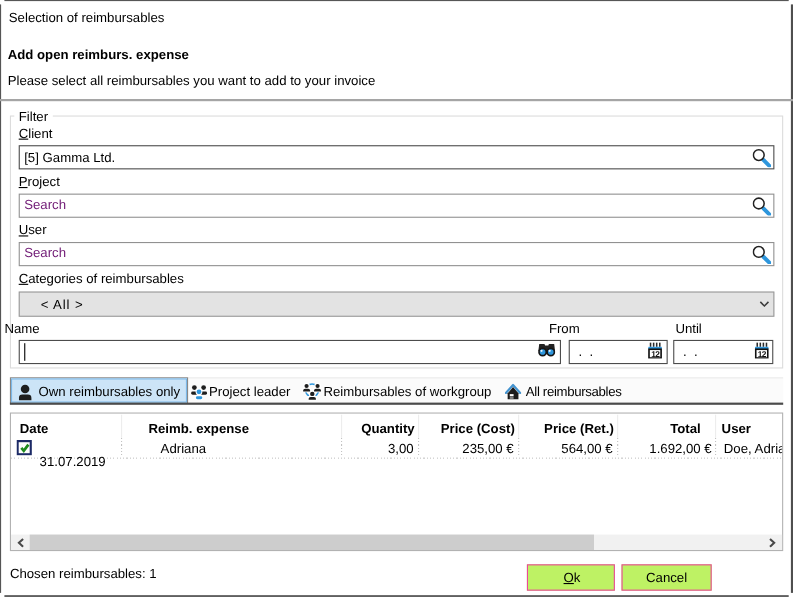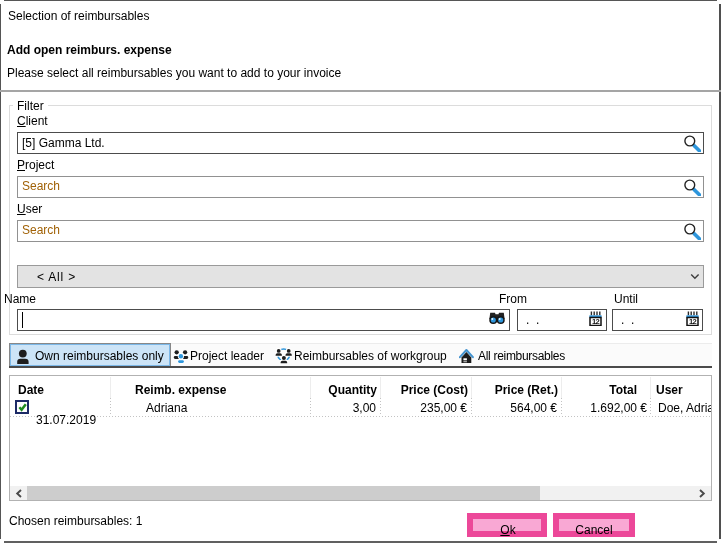--- a/index.html
+++ b/index.html
@@ -3,25 +3,25 @@
 <meta charset="utf-8">
 <style>
 * { margin:0; padding:0; box-sizing:border-box; }
 html,body { width:721px; height:543px; background:#fff; overflow:hidden;
   font-family:"Liberation Sans", sans-serif; }
 .abs { position:absolute; }
 .t12 { font-size:12px; line-height:12px; color:#000; white-space:nowrap; }
 .lbl u, .btn u { text-decoration:underline; }
 .inp { position:absolute; background:#fff; border:1px solid #4c4c4c; }
 .inpl { position:absolute; background:#fff; border:1px solid #919191; }
-.ph { color:#a16207; }
+.ph { color:#701a75; }
 .hdr { font-weight:bold; }
 .sepv { position:absolute; width:1px; background:#ededed; }
 .sepd { position:absolute; width:1px; background:repeating-linear-gradient(180deg,#c3c3c3 0,#c3c3c3 1px,transparent 1px,transparent 3px); }
-.btn { background:#f9a8d4; border:6px solid #ec4899; text-align:center; line-height:22px; }
+.btn { background:#bef264; border:1px solid #ec4899; text-align:center; line-height:22px;margin-left:12px; }
 </style>
 </head>
 <body>
 <div class="abs" style="left:0;top:0;width:591px;height:543px;">
 
   <div class="abs" style="left:4px;top:0;width:713px;height:1px;background:#565656;"></div>
   <div class="abs" style="left:0;top:4px;width:1px;height:535px;background:#555;"></div>
   <div class="abs" style="left:719px;top:4px;width:2px;height:535px;background:#4f4f4f;"></div>
   <div class="abs" style="left:4px;top:541.3px;width:713px;height:1.9px;background:#606060;"></div>
 
@@ -50,20 +50,21 @@
   </svg>
 
   <div class="abs t12 lbl" style="left:17px;top:203px;"><u>U</u>ser</div>
   <div class="inpl" style="left:17px;top:220px;width:687px;height:22px;"></div>
   <div class="abs t12 ph" style="left:22px;top:224px;">Search</div>
   <svg class="abs" style="left:684px;top:223px;" width="17" height="17" viewBox="0 0 17 17">
     <line x1="10" y1="10.4" x2="15.4" y2="15.8" stroke="#2e96dc" stroke-width="3.6" stroke-linecap="round"></line>
     <circle cx="5.8" cy="6" r="4.9" fill="#fff" stroke="#222" stroke-width="1.4"></circle>
   </svg>
 
+  <div class="abs t12 lbl" style="left:17px;top:247px;"><u>C</u>ategories of reimbursables</div>
   <div class="abs" style="left:17px;top:264.5px;width:687px;height:23px;background:#e3e3e3;border:1px solid #9a9a9a;"></div>
   <div class="abs t12" style="left:37px;top:271px;letter-spacing:0.8px;">&lt; All &gt;</div>
   <svg class="abs" style="left:690px;top:273px;" width="10" height="8" viewBox="0 0 10 8">
     <polyline points="1.2,1.4 4.9,5.2 8.6,1.4" fill="none" stroke="#3c3c3c" stroke-width="1.4"></polyline>
   </svg>
 
   <div class="abs t12 lbl" style="left:4px;top:293px;">Name</div>
   <div class="inp" style="left:17px;top:309px;width:493px;height:22px;"></div>
   <div class="abs" style="left:22px;top:312px;width:1px;height:16px;background:#000;"></div>
   <svg class="abs" style="left:489px;top:312px;" width="16" height="13" viewBox="0 0 16 13">

